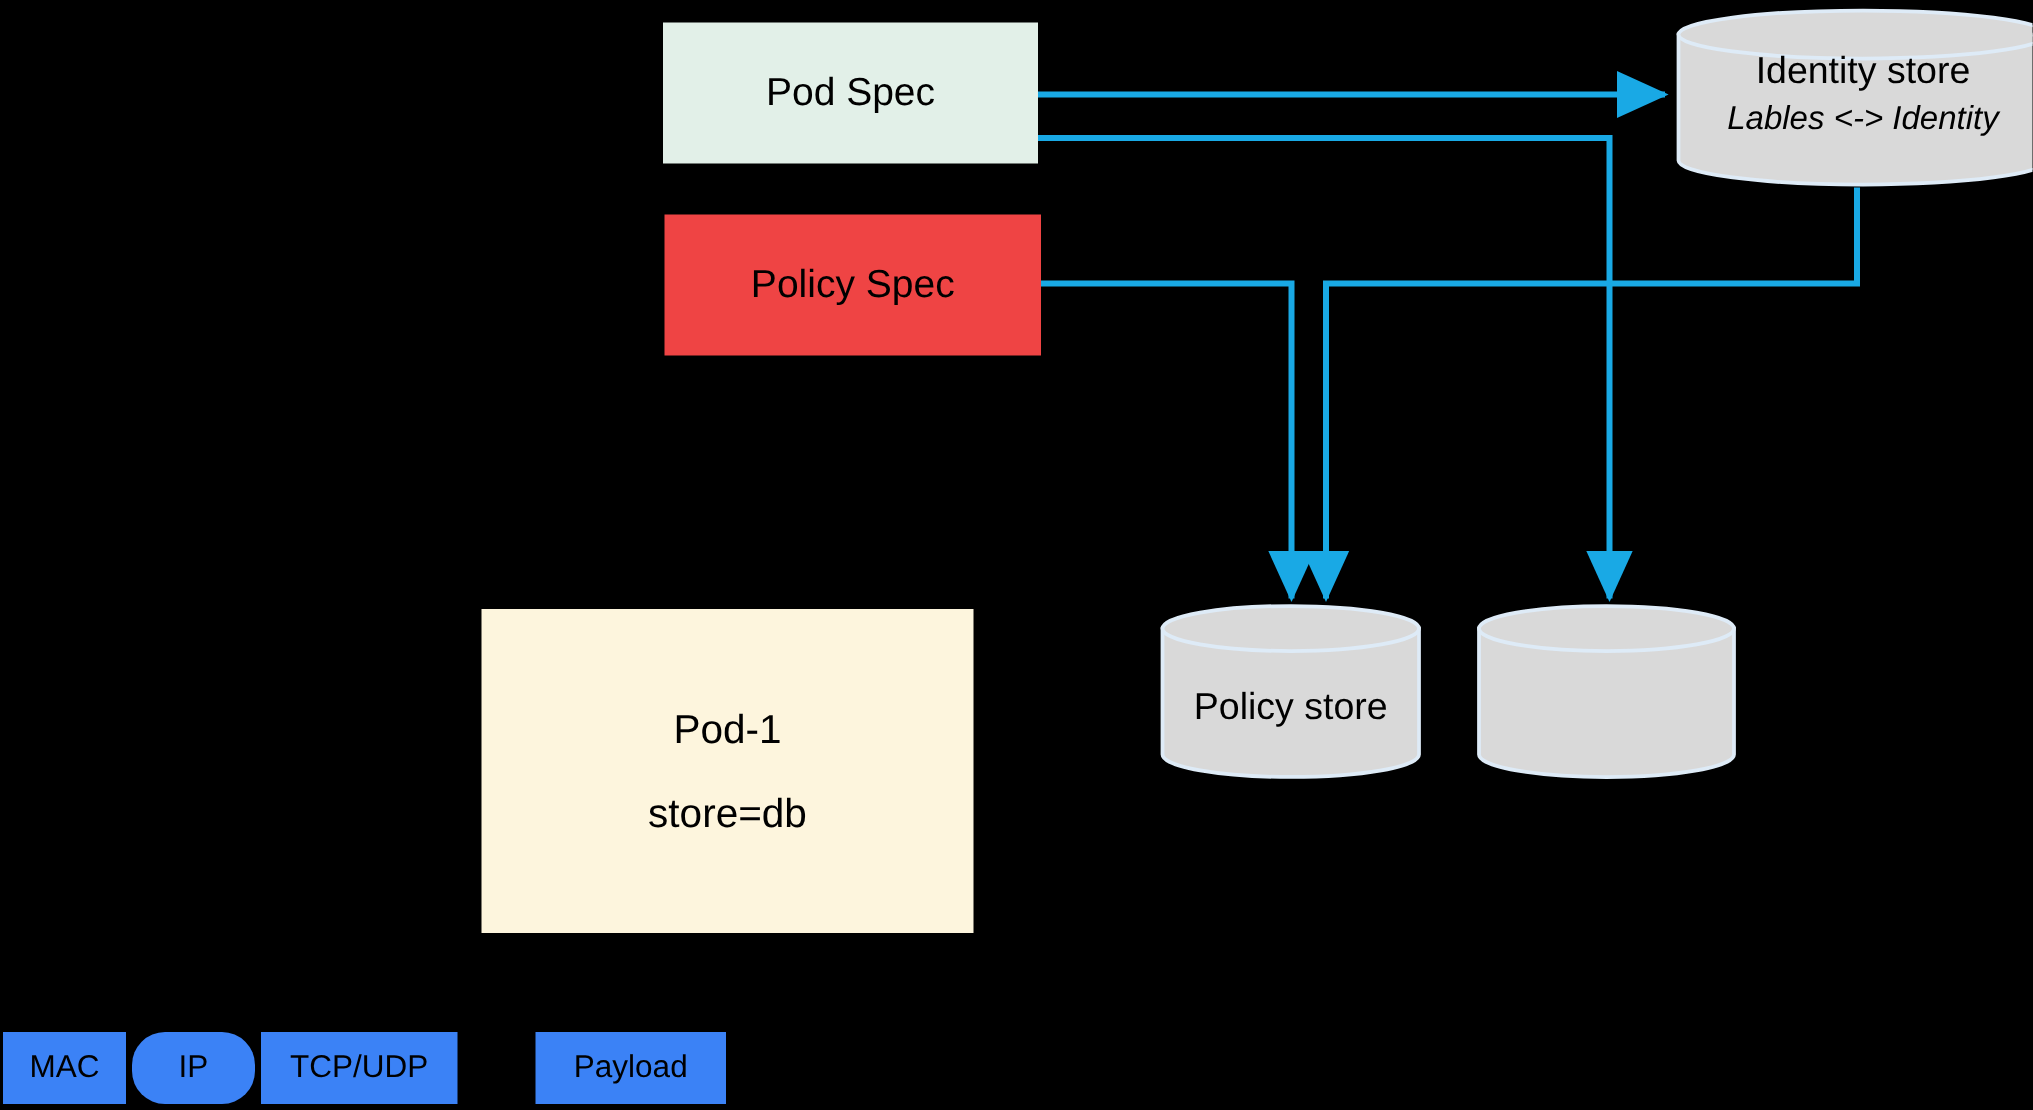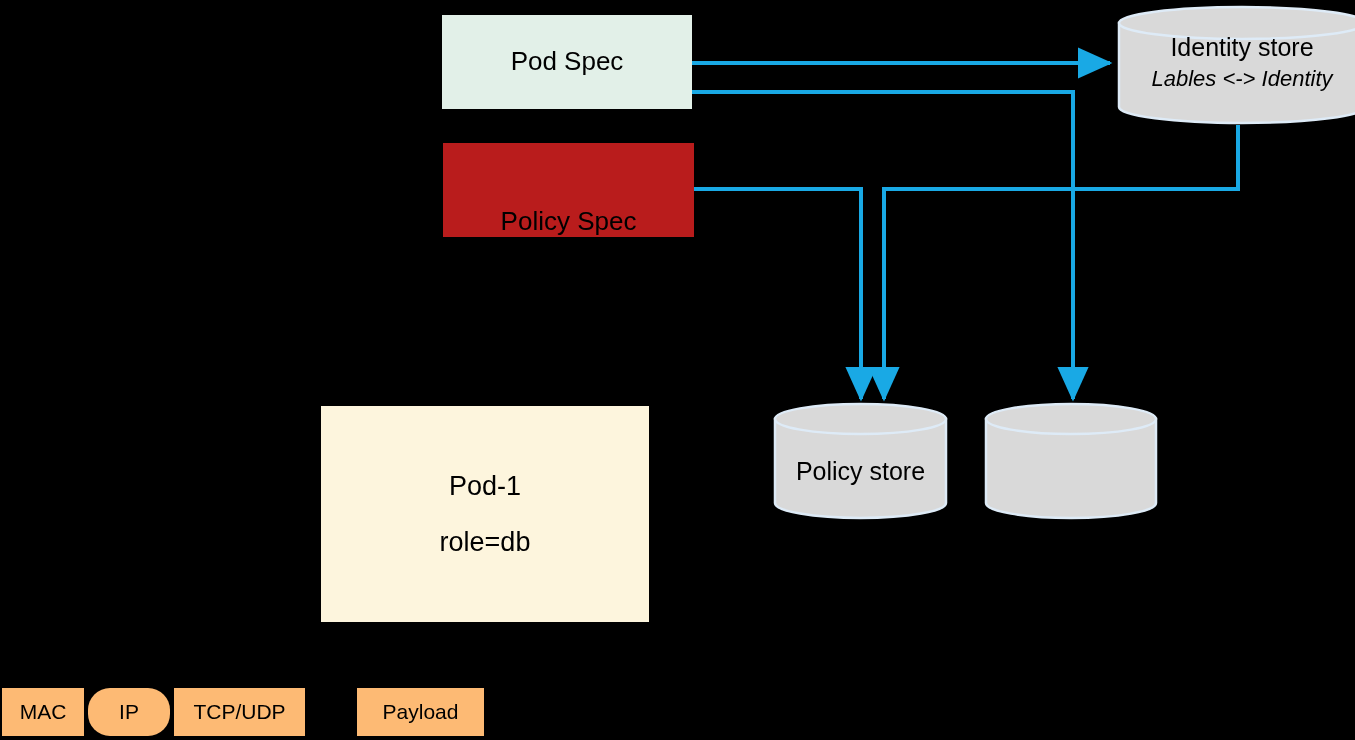--- a/index.html
+++ b/index.html
@@ -54,22 +54,21 @@
     width: 250px;
     height: 94px;
     background: #e2f0e8;
   }
 
   #policy-spec-box {
     left: 443px;
     top: 143px;
     width: 251px;
     height: 94px;
-    background: #b91c1c;
-    align-items: flex-end;
+    background: #ef4444;
   }
 
   #pod1-box {
     left: 321px;
     top: 406px;
     width: 328px;
     height: 216px;
     background: #fdf5dd;
     flex-direction: column;
     gap: 24px;
@@ -150,21 +149,21 @@
   
   #packet-bar {
     position: absolute;
     left: 2px;
     top: 688px;
     height: 48px;
     display: flex;
     gap: 4px;
   }
   .packet-cell {
-    background: #fdba74;
+    background: #3b82f6;
     color: #000000;
     font-size: 21px;
     display: flex;
     align-items: center;
     justify-content: center;
     box-sizing: border-box;
     height: 48px;
   }
   .packet-cell.w-mac     { width: 82px; }
   .packet-cell.w-ip      { width: 82px; border-radius: 22px; }
@@ -201,21 +200,21 @@
   <div class="spec-box" id="pod-spec-box">
     <span>Pod Spec</span>
   </div>
 
   <div class="spec-box" id="policy-spec-box">
     <span>Policy Spec</span>
   </div>
 
   <div class="spec-box" id="pod1-box">
     <span class="pod-line">Pod-1</span>
-    <span class="pod-line">role=db</span>
+    <span class="pod-line">store=db</span>
   </div>
 
   <div class="cylinder" id="identity-store">
     <svg class="cyl-svg" viewBox="0 0 250 120" preserveAspectRatio="none">
       <path d="M2,18 L2,102 A123,16 0 0 0 248,102 L248,18 Z" fill="#d9d9d9" stroke="#deebf7" stroke-width="2.5"></path>
       <ellipse cx="125" cy="18" rx="123" ry="16" fill="#d9d9d9" stroke="#deebf7" stroke-width="2.5"></ellipse>
     </svg>
     <div class="stack-text">
       <div class="cyl-label cyl-title" style="position:static;">Identity store</div>
       <div class="cyl-label cyl-sub" style="position:static;margin-top:4px;">Lables &lt;-&gt; Identity</div>

